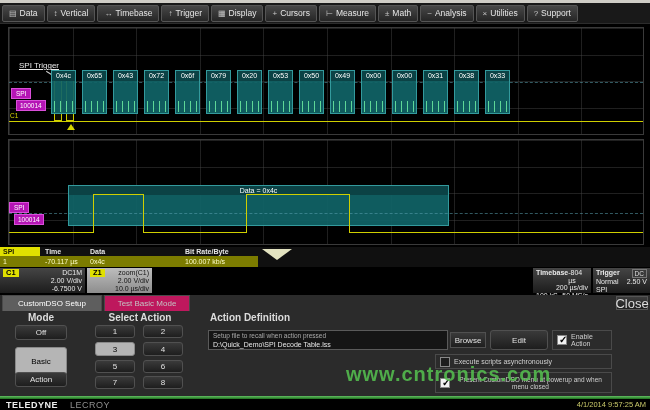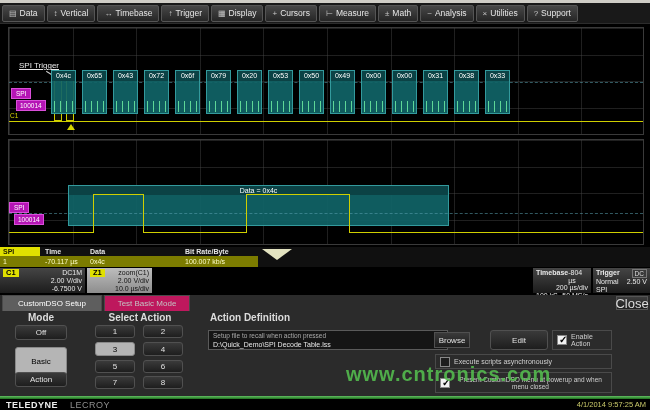--- a/index.html
+++ b/index.html
@@ -333,21 +333,21 @@
   <div class="btn" style="left:143px; top:342px; width:40px; height:14px;">4</div>
   <div class="btn" style="left:95px;  top:360px; width:40px; height:13px;">5</div>
   <div class="btn" style="left:143px; top:360px; width:40px; height:13px;">6</div>
   <div class="btn" style="left:95px;  top:376px; width:40px; height:13px;">7</div>
   <div class="btn" style="left:143px; top:376px; width:40px; height:13px;">8</div>
 
   <div class="filebox">
     <div class="cap">Setup file to recall when action pressed</div>
     <div class="path">D:\Quick_Demo\SPI Decode Table.lss</div>
   </div>
-  <div class="btn" style="left:434px; top:332px; width:36px; height:16px; border-radius:0;">Browse</div>
+  <div class="btn" style="left:450px; top:332px; width:36px; height:16px; border-radius:0;">Browse</div>
   <div class="btn" style="left:490px; top:330px; width:58px; height:20px;">Edit</div>
 
   <div class="panel" style="left:552px; top:330px; width:60px; height:20px; font-size:7px;">
     <span class="cbx checked"></span>
     <span>Enable Action</span>
   </div>
 
   <div class="panel" style="left:435px; top:354px; width:177px; height:15px; font-size:7px;">
     <span class="cbx"></span>
     <span>Execute scripts asynchronously</span>

